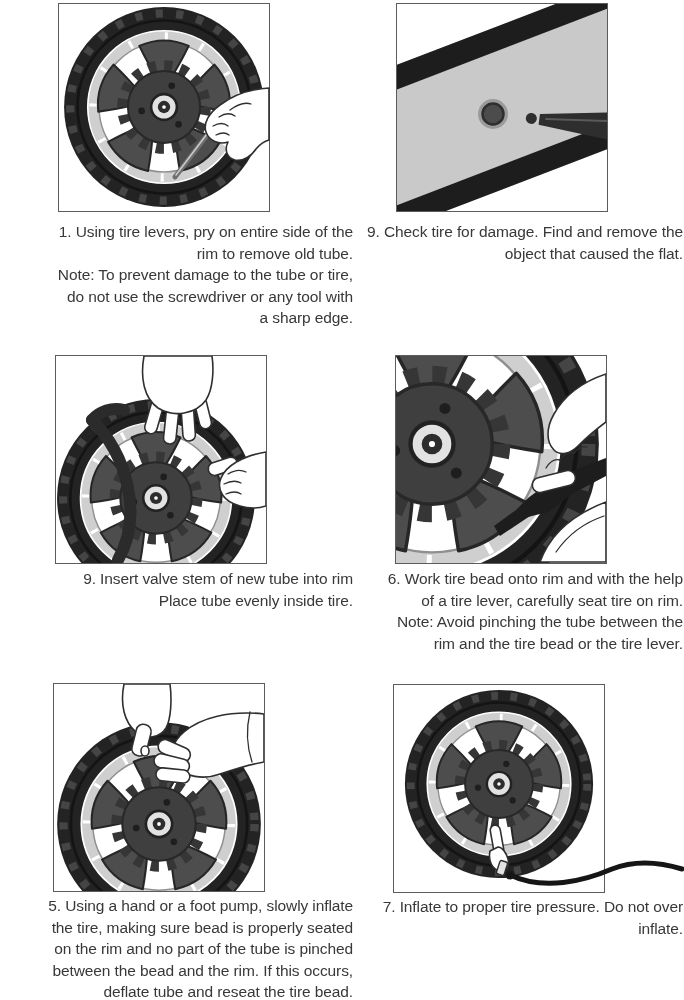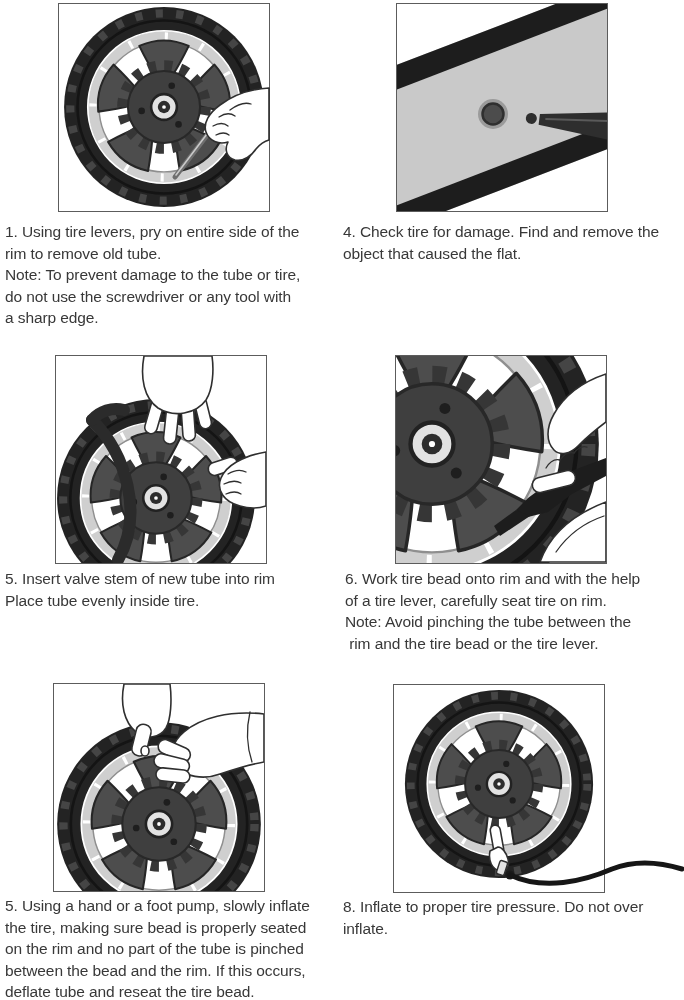--- a/index.html
+++ b/index.html
@@ -7,21 +7,21 @@
     width:684px;height:1000px;position:relative;background:#ffffff;
     font-family:"Liberation Sans",sans-serif;color:#383838;overflow:hidden;
   }
   .panel{
     position:absolute;width:212px;height:209px;border:1px solid #5c5c5c;
     background:#ffffff;box-sizing:border-box;
   }
   .panel svg{display:block;overflow:visible;}
   .caption{
     position:absolute;font-size:15.5px;line-height:21.6px;
-    white-space:pre-wrap;letter-spacing:-0.1px;color:#383838;
+    white-space:pre-wrap;letter-spacing:-0.1px;color:#383838;text-align:right;
   }
   .hand{fill:#ffffff;stroke:#2f2f2f;stroke-width:1.6;stroke-linejoin:round;}
   .handline{fill:none;stroke:#2f2f2f;stroke-width:1.3;stroke-linecap:round;}
   .dark{fill:#1d1d1d;}
 </style>
 </head>
 <body>
 
 <svg width="0" height="0" style="position:absolute">
   <defs>
@@ -168,27 +168,27 @@
       <path d="M 116,190 C 150,206 190,196 218,184 C 244,174 268,178 288,184" fill="none" stroke="#161616" stroke-width="5" stroke-linecap="round"></path>
     </g>
   </svg>
 </div>
 
 <div class="caption" style="left:5px;top:221px;width:348px">1. Using tire levers, pry on entire side of the
 rim to remove old tube.
 Note: To prevent damage to the tube or tire,
 do not use the screwdriver or any tool with
 a sharp edge.</div>
-<div class="caption" style="left:343px;top:221px;width:340px">4. Check tire for damage. Find and remove the
+<div class="caption" style="left:343px;top:221px;width:340px">9. Check tire for damage. Find and remove the
 object that caused the flat.</div>
-<div class="caption" style="left:5px;top:568px;width:348px">5. Insert valve stem of new tube into rim
+<div class="caption" style="left:5px;top:568px;width:348px">9. Insert valve stem of new tube into rim
 Place tube evenly inside tire.</div>
 <div class="caption" style="left:345px;top:568px;width:338px">6. Work tire bead onto rim and with the help
 of a tire lever, carefully seat tire on rim.
 Note: Avoid pinching the tube between the
  rim and the tire bead or the tire lever.</div>
 <div class="caption" style="left:5px;top:895px;width:348px">5. Using a hand or a foot pump, slowly inflate
 the tire, making sure bead is properly seated
 on the rim and no part of the tube is pinched
 between the bead and the rim. If this occurs,
 deflate tube and reseat the tire bead.</div>
-<div class="caption" style="left:343px;top:896px;width:340px">8. Inflate to proper tire pressure. Do not over
+<div class="caption" style="left:343px;top:896px;width:340px">7. Inflate to proper tire pressure. Do not over
 inflate.</div>
 
 </body></html>

